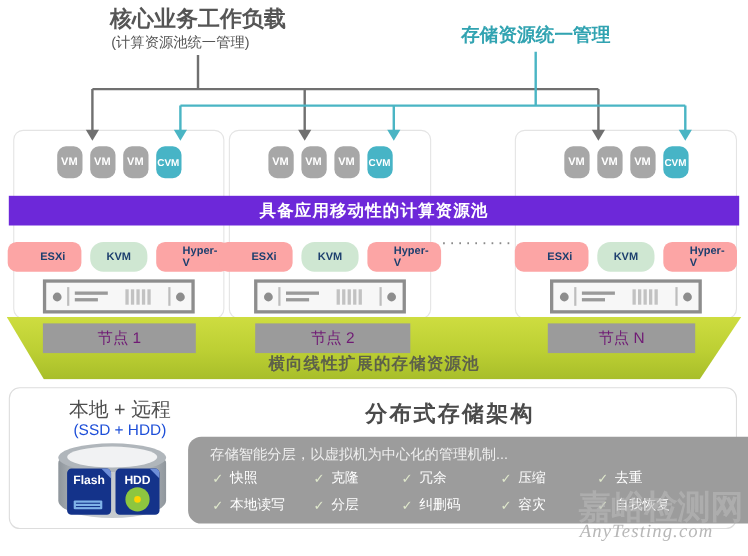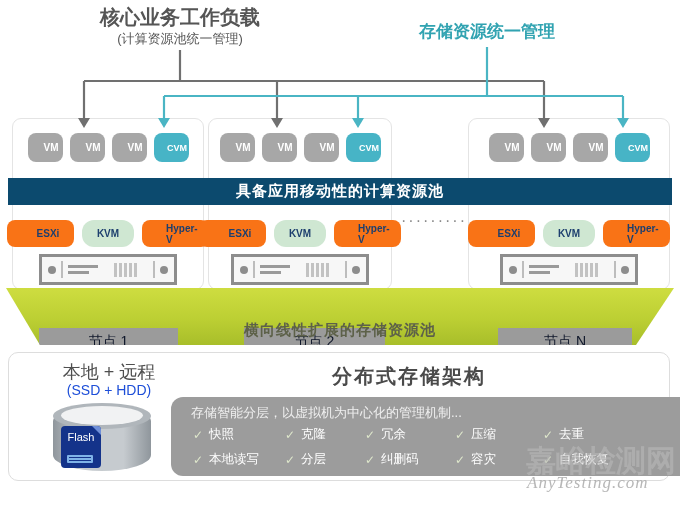--- a/index.html
+++ b/index.html
@@ -2,86 +2,86 @@
 <html><head>
 <meta charset="utf-8">
 <style>
   html,body{margin:0;padding:0;background:#fff;}
   body{width:680px;height:505px;position:relative;overflow:hidden;
        font-family:"Liberation Sans","DejaVu Sans",sans-serif;color:#4f4f4f;}
   .abs{position:absolute;}
 
   
   .hdr-compute{left:70px;top:4px;width:220px;text-align:center;font-size:20px;font-weight:bold;color:#555;}
-  .hdr-compute-sub{left:70px;top:30px;width:220px;text-align:center;font-size:13px;color:#555;}
+  .hdr-compute-sub{left:54px;top:30px;width:220px;text-align:center;font-size:13px;color:#555;}
   .hdr-storage{left:377px;top:20px;width:220px;text-align:center;font-size:17px;font-weight:bold;color:#31a3b1;}
 
   
   .connectors{left:0;top:0;width:680px;height:132px;z-index:4;pointer-events:none;}
 
   
   .card{top:118px;height:170px;background:#fff;border:1.5px solid #e4e4e4;border-radius:9px;z-index:1;}
   .card1{left:12px;width:190px;}
   .card2{left:208px;width:182px;}
   .card3{left:468px;width:200px;}
   .vm-row{position:absolute;top:14px;left:0;right:0;display:flex;justify-content:center;gap:7px;}
   .vm-chip{width:23px;height:29px;border-radius:8px;background:#a7a7a7;color:#fff;
-           font-weight:bold;font-size:10px;display:flex;align-items:center;justify-content:center;padding-left:12px;}
+           font-weight:bold;font-size:10px;display:flex;align-items:center;justify-content:center;}
   .cvm-chip{background:#47b4c6;font-size:9px;}
   .hv-row{position:absolute;top:101px;left:0;right:0;display:flex;justify-content:center;gap:8px;}
   .hv-chip{height:27px;border-radius:8px;display:flex;align-items:center;justify-content:center;
            font-size:10px;color:#1d3f6e;font-weight:bold;padding:0 9px;min-width:34px;}
-  .hv-blue{background:#f97316;padding-left:24px;}
+  .hv-blue{background:#fca5a5;padding-left:24px;}
   .hv-green{background:#cfe7d2;border-radius:12px;}
 
   
   .server{position:absolute;top:135px;left:50%;transform:translateX(-50%);width:120px;height:25px;
           border:3px solid #8d8d8d;background:#f7f7f7;display:flex;align-items:center;padding:0 6px;gap:5px;}
   .srv-dot{width:8px;height:8px;border-radius:50%;background:#8d8d8d;flex:0 0 auto;}
   .srv-sep{width:2px;height:17px;background:#bdbdbd;flex:0 0 auto;}
   .srv-label{flex:0 0 auto;width:30px;display:flex;flex-direction:column;gap:3px;}
   .srv-label i{display:block;height:3px;background:#9a9a9a;}
   .srv-label i:last-child{width:70%;}
   .srv-vents{flex:1;display:flex;gap:2px;align-items:center;justify-content:center;}
   .srv-vents i{display:block;width:3px;height:14px;background:#c2c2c2;}
 
   .ellipsis-dots{left:401px;top:212px;width:62px;font-size:16px;letter-spacing:2px;color:#8a8a8a;z-index:2;}
 
   
-  .blue-banner{left:8px;top:178px;width:664px;height:27px;background:#0c4a6e;color:#fff;
+  .blue-banner{left:8px;top:178px;width:664px;height:27px;background:#6d28d9;color:#fff;
                display:flex;align-items:center;justify-content:center;font-size:15px;font-weight:bold;
                z-index:5;letter-spacing:1px;}
 
   
   .green-banner{left:0;top:288px;width:680px;height:57px;z-index:3;
                 background:linear-gradient(180deg,#cedd40 0%,#bccf33 55%,#a8be2a 100%);
                 -webkit-clip-path:polygon(6px 0,674px 0,636px 100%,40px 100%);
                 clip-path:polygon(6px 0,674px 0,636px 100%,40px 100%);}
-  .node-bar{position:absolute;top:6px;height:27px;background:#9b9b9b;color:#0f172a;font-size:14px;
-            display:flex;align-items:center;justify-content:center;margin-top:34px;}
+  .node-bar{position:absolute;top:6px;height:27px;background:#9b9b9b;color:#701a75;font-size:14px;
+            display:flex;align-items:center;justify-content:center;}
   .node-bar1{left:39px;width:139px;}
-  .node-bar2{left:244px;width:141px;}
+  .node-bar2{left:232px;width:141px;}
   .node-bar3{left:498px;width:134px;}
   .green-caption{position:absolute;top:33px;left:0;width:100%;text-align:center;
                  font-size:15px;font-weight:bold;color:#5d6149;letter-spacing:1px;}
 
   
   .bottom-card{left:8px;top:352px;width:660px;height:127px;background:#fff;
                border:1.5px solid #ddd;border-radius:10px;z-index:2;}
   .local-title{position:absolute;left:30px;top:7px;width:140px;text-align:center;font-size:18px;color:#4f4f4f;}
   .local-sub{position:absolute;left:30px;top:29px;width:140px;text-align:center;font-size:14px;color:#1d4ed8;}
   
   .cyl{position:absolute;left:44px;top:50px;width:98px;height:72px;}
   .cyl-body{position:absolute;top:12px;left:0;width:98px;height:56px;
             background:linear-gradient(90deg,#8f969c,#c6cbcf 28%,#c6cbcf 72%,#8f969c);
             border-radius:8px 8px 49px 49px/6px 6px 16px 16px;}
   .cyl-top{position:absolute;top:0;left:0;width:98px;height:26px;border-radius:50%;background:#b0b6bb;}
   .cyl-top-inner{position:absolute;top:3px;left:8px;width:82px;height:19px;border-radius:50%;background:#f1f2f3;}
   .badge{position:absolute;top:23px;width:40px;height:42px;background:#14338a;border-radius:4px;
-         color:#fff;font-weight:normal;font-size:11px;text-align:center;overflow:hidden;}
+         color:#fff;font-weight:bold;font-size:11px;text-align:center;overflow:hidden;}
   .badge::after{content:"";position:absolute;top:0;right:0;border-style:solid;
                 border-width:0 9px 9px 0;border-color:transparent #6f8fd8 transparent transparent;}
   .badge-flash{left:8px;}
   .badge-hdd{left:52px;}
   .badge-text{display:block;margin-top:5px;}
   .flash-chip{position:absolute;left:6px;bottom:5px;width:26px;height:8px;background:#7fb3e8;border-radius:1px;}
   .flash-chip i{display:block;margin:2px 2px 0;height:1px;background:#14338a;}
   .hdd-disk{position:absolute;left:9px;bottom:3px;width:22px;height:22px;border-radius:50%;background:#8dc63f;}
   .hdd-disk i{position:absolute;left:8px;top:8px;width:6px;height:6px;border-radius:50%;background:#ffd400;}
 
@@ -247,20 +247,26 @@
     <div class="cyl-top">
       <div class="cyl-top-inner"></div>
     </div>
     <div class="badge badge-flash">
       <span class="badge-text">Flash</span>
       <span class="flash-chip">
           <i></i>
           <i></i>
         </span>
     </div>
+    <div class="badge badge-hdd">
+      <span class="badge-text">HDD</span>
+      <span class="hdd-disk">
+          <i></i>
+        </span>
+    </div>
   </div>
 
   <div class="dist-title">分布式存储架构</div>
 
   <div class="feature-box">
     <div class="feature-head">存储智能分层，以虚拟机为中心化的管理机制...</div>
     <div class="feature-grid">
       <div class="feature-item">
           <span class="check">✓</span>
           <span>快照</span>

